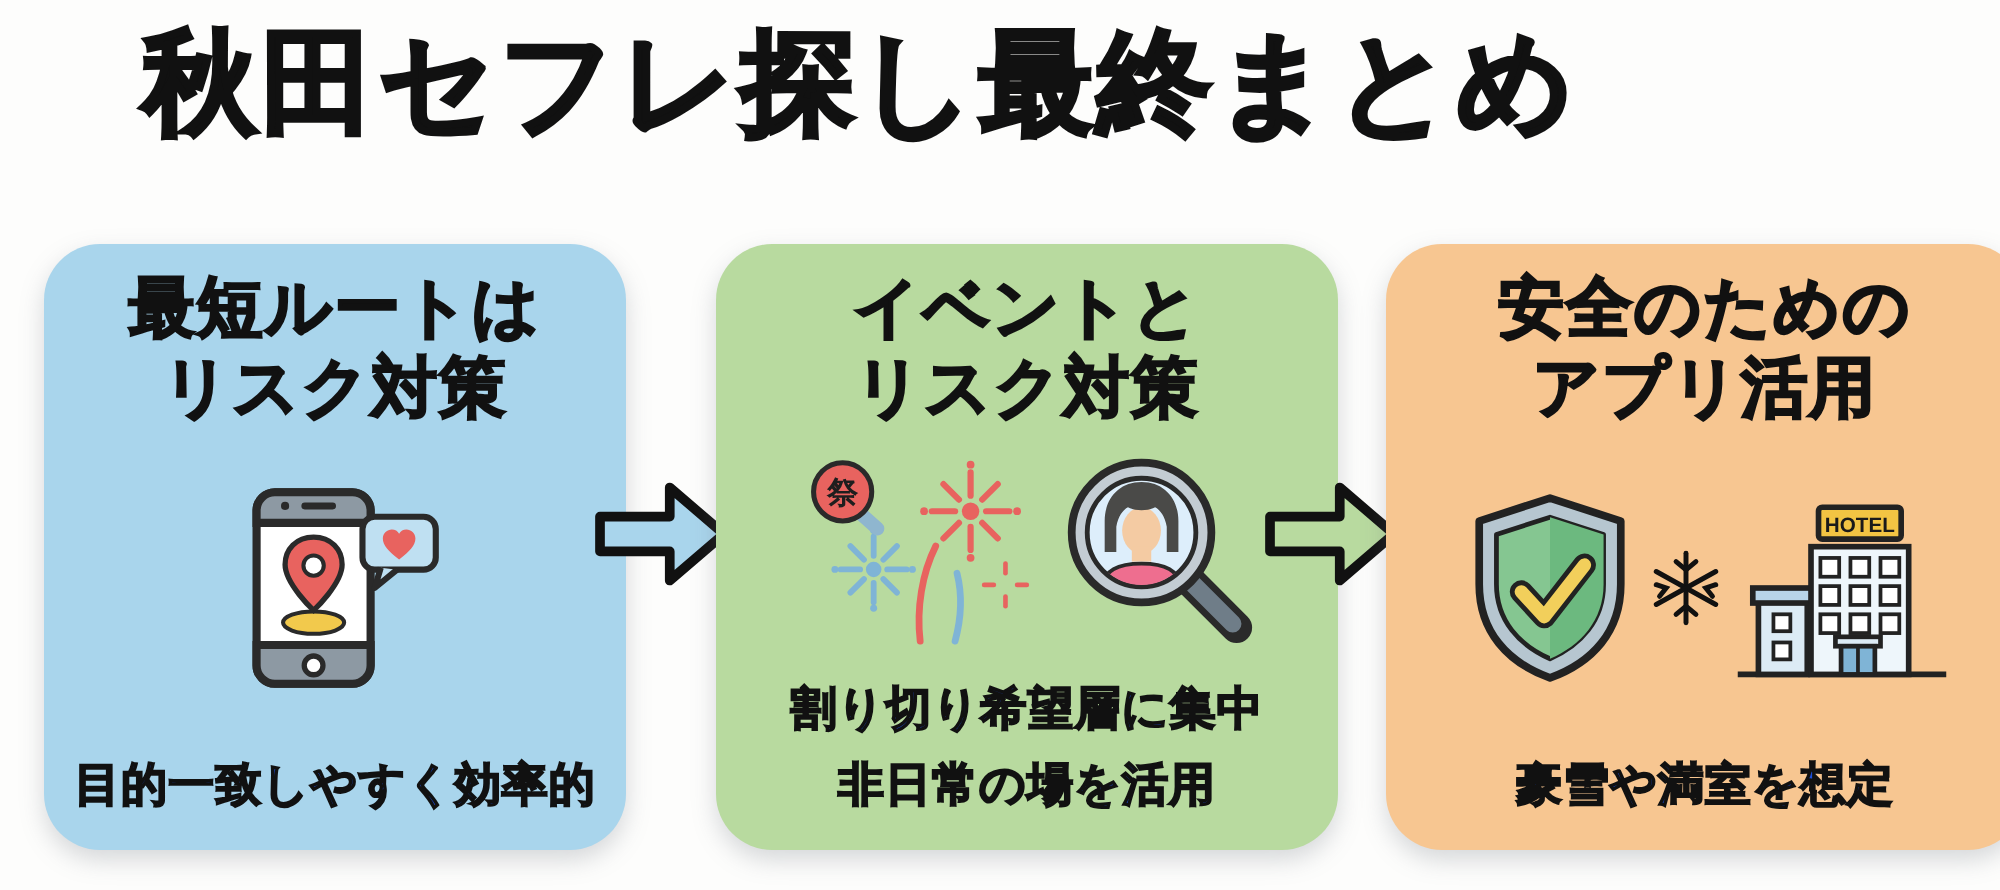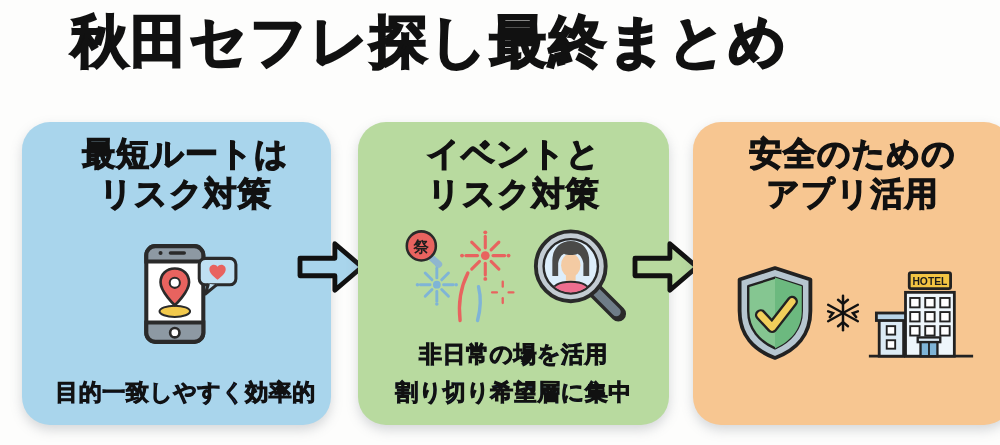--- a/index.html
+++ b/index.html
@@ -14,21 +14,21 @@
     text-align:center;font-size:57px;font-weight:900;
     letter-spacing:2px;color:#111;
     -webkit-text-stroke:2.2px #111;
     white-space:nowrap;
   }
   .card{
     position:absolute;top:122px;height:303px;border-radius:28px;
     box-shadow:0 5px 12px rgba(110,120,130,.28);
     display:flex;flex-direction:column;align-items:center;
   }
-  .card-app{left:22px;width:291px;padding-left:18px;}
+  .card-app{left:22px;width:291px;}
   .card-event{left:358px;width:311px;}
   .card-safety{left:693px;width:319px;}
   .card-heading{
     margin-top:12px;text-align:center;
     font-size:33px;font-weight:900;line-height:1.22;
     letter-spacing:1px;color:#111;
     -webkit-text-stroke:1.3px #111;
     white-space:nowrap;
   }
   .card-icons{
@@ -151,22 +151,22 @@
         <g clip-path="url(#lens)">
           <ellipse cx="41" cy="40" rx="10" ry="12" fill="#f4cba3"></ellipse>
           <path d="M41,15 c-12,0 -19,9 -19,20 v16 h6 v-13 c1,-6 4,-9 6,-10 c4,2 10,2 14,0 c2,1 5,4 6,10 v13 h6 v-16 c0,-11 -7,-20 -19,-20 z" fill="#4a4a48"></path>
           <rect x="36" y="48" width="10" height="8" fill="#f4cba3"></rect>
           <path d="M19,71 c3,-11 10,-14 22,-14 s19,3 22,14 v12 h-44 z" fill="#ee6e8f" stroke="#2a2a2a" stroke-width="2"></path>
         </g>
       </svg>
     </span>
   </div>
   <div class="card-points">
+    <div>割り切り希望層に集中</div>
     <div>非日常の場を活用</div>
-    <div>割り切り希望層に集中</div>
   </div>
 </div>
 
 <div class="flow-arrow arrow-2">
   <svg width="70" height="62" viewBox="0 0 72 64">
     <polygon points="4,23 40,23 40,8 68,32 40,56 40,41 4,41" stroke="#111" stroke-width="5" stroke-linejoin="round" fill="#b8da9f"></polygon>
   </svg>
 </div>
 
 <div class="card card-safety" style="background-color: rgb(247, 198, 145);">
@@ -218,14 +218,15 @@
             <rect x="62" y="64" width="10" height="10"></rect>
             <rect x="78" y="64" width="10" height="10"></rect>
         </g>
         <rect x="54" y="76" width="24" height="5" fill="#dcebf5" stroke="#222" stroke-width="2.5"></rect>
         <rect x="57" y="81" width="18" height="15" fill="#7fb4d6" stroke="#222" stroke-width="2.5"></rect>
         <line x1="66" y1="81" x2="66" y2="96" stroke="#222" stroke-width="2"></line>
       </svg>
     </span>
   </div>
   <div class="card-points">
+    <div>豪雪や満室を想定</div>
   </div>
 </div>
 
 </body></html>

